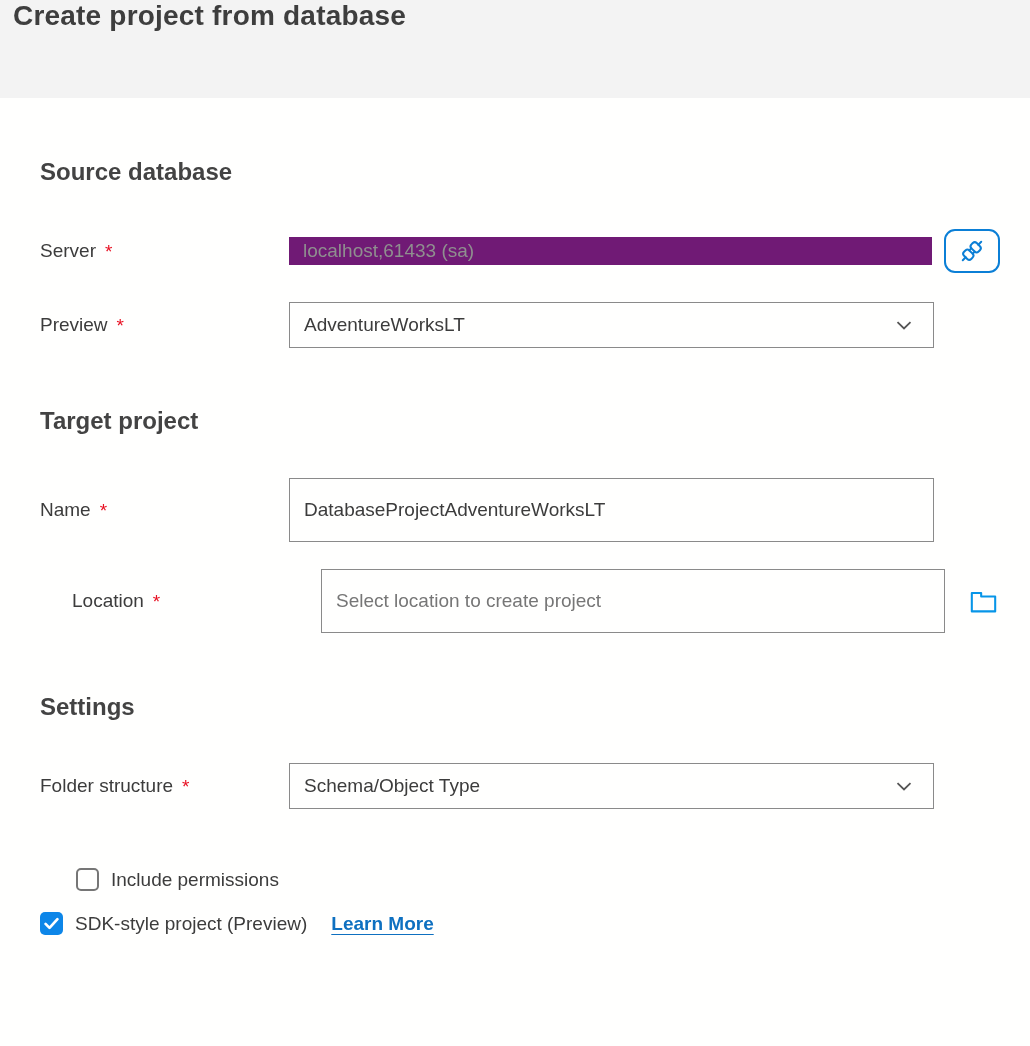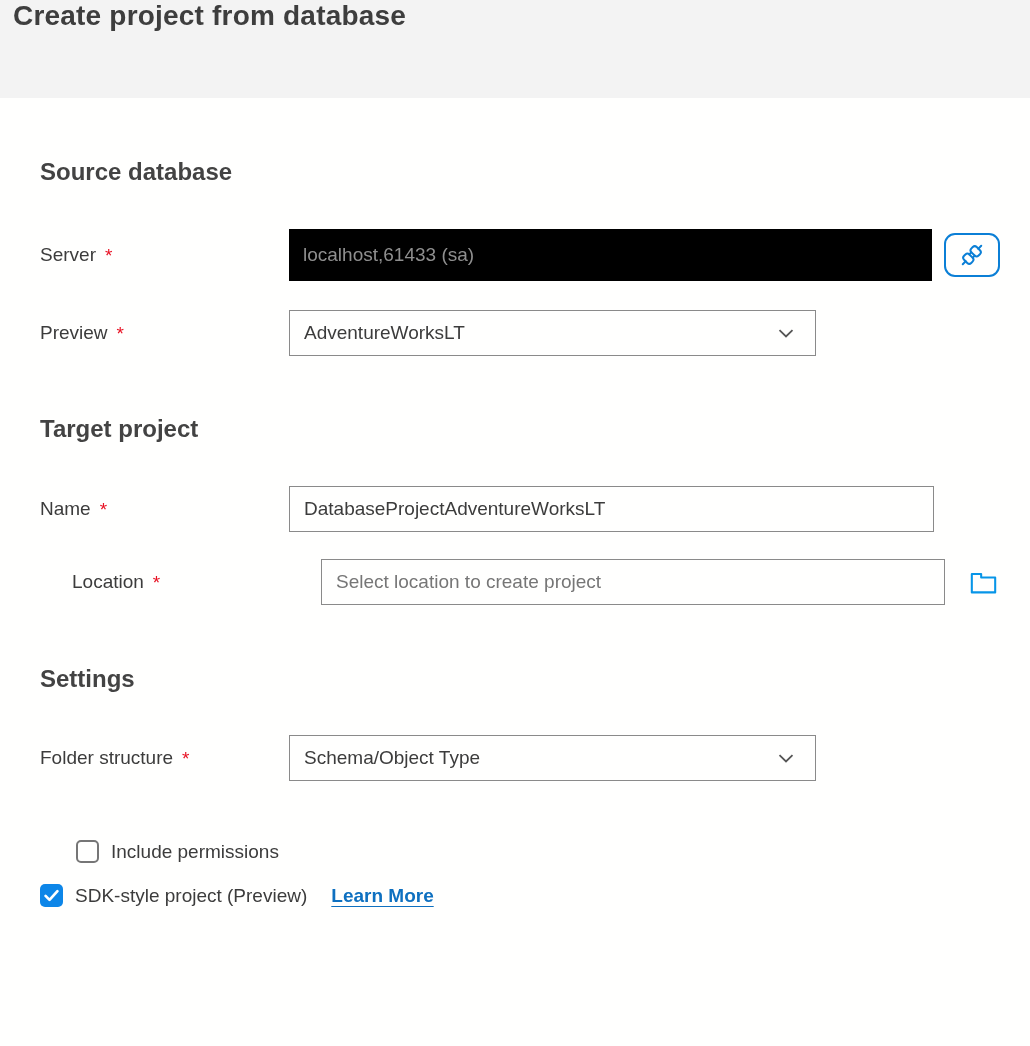--- a/index.html
+++ b/index.html
@@ -59,40 +59,40 @@
   }
   .asterisk {
     color: #e81123;
     font-size: 19px;
     margin-left: 9px;
     padding-top: 2px;
   }
 
   .text-input {
     width: 645px;
-    height: 46px;
+    height: 64px;
     border: 1px solid #8a8a8a;
     background: #fffffe;
     font-family: "Liberation Sans", sans-serif;
     font-size: 19px;
     color: #3c3c3c;
     padding: 0 14px;
     outline: none;
   }
   .text-input::placeholder { color: #767676; opacity: 1; }
 
   .text-input.disabled-input {
-    background: #000000;
+    background: #701a75;
     border: none;
-    height: 52px;
+    height: 28px;
     color: #8f8f8f;
   }
 
   .select-box {
-    width: 527px;
+    width: 645px;
     height: 46px;
     border: 1px solid #8a8a8a;
     background: #fffffe;
     display: flex;
     align-items: center;
     justify-content: space-between;
     padding: 0 17px 0 14px;
     font-size: 19px;
     color: #3c3c3c;
     cursor: pointer;

